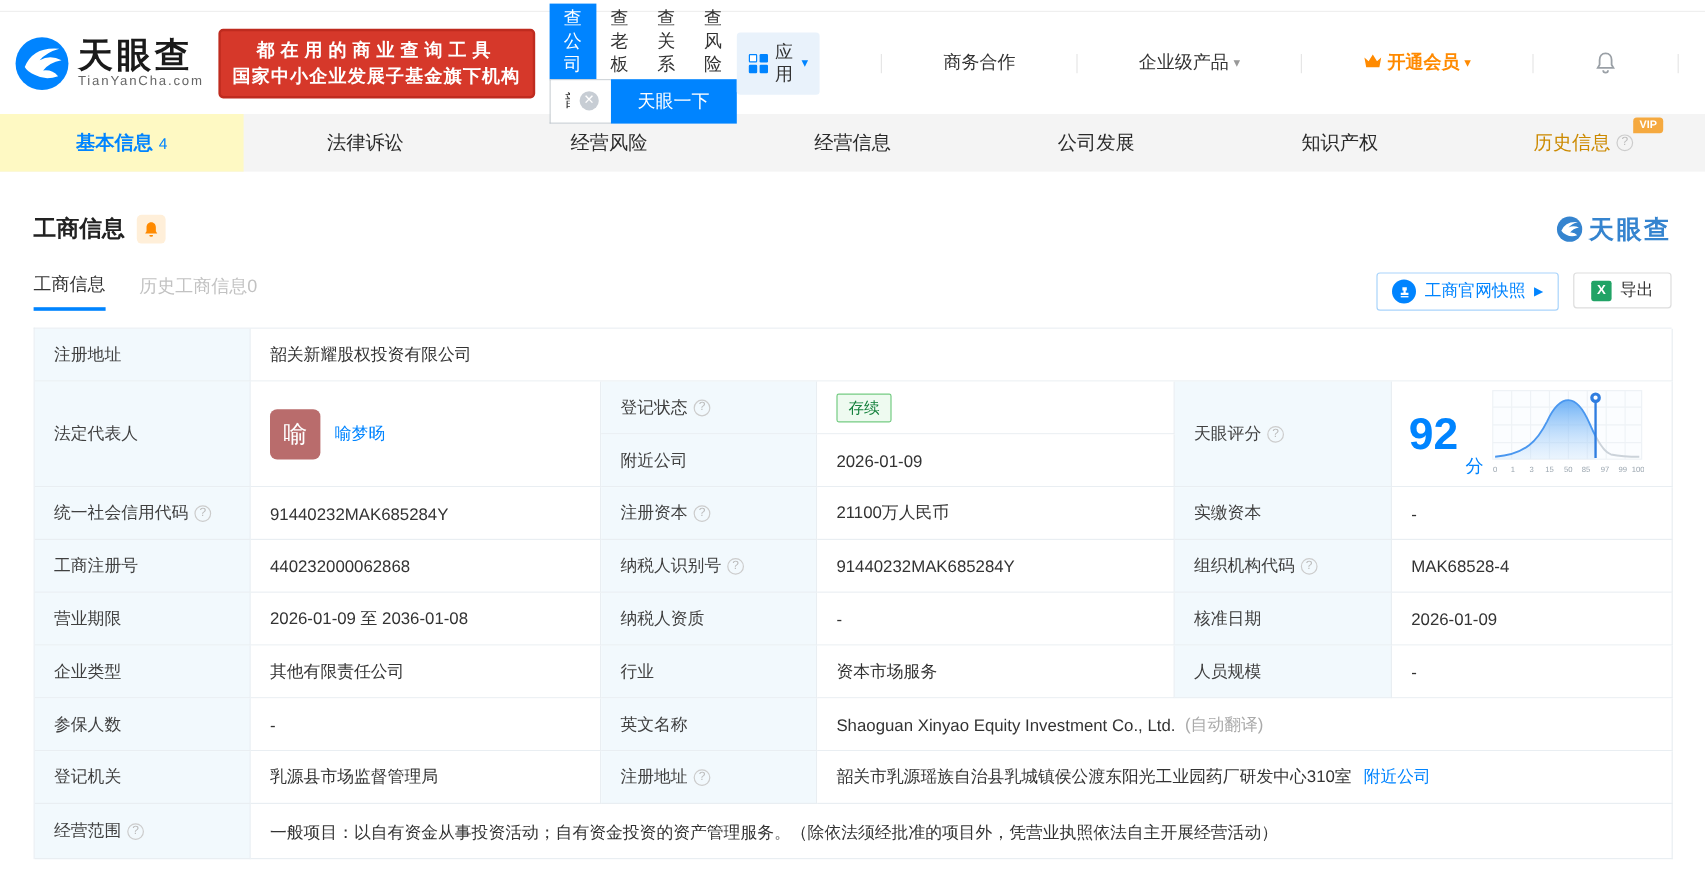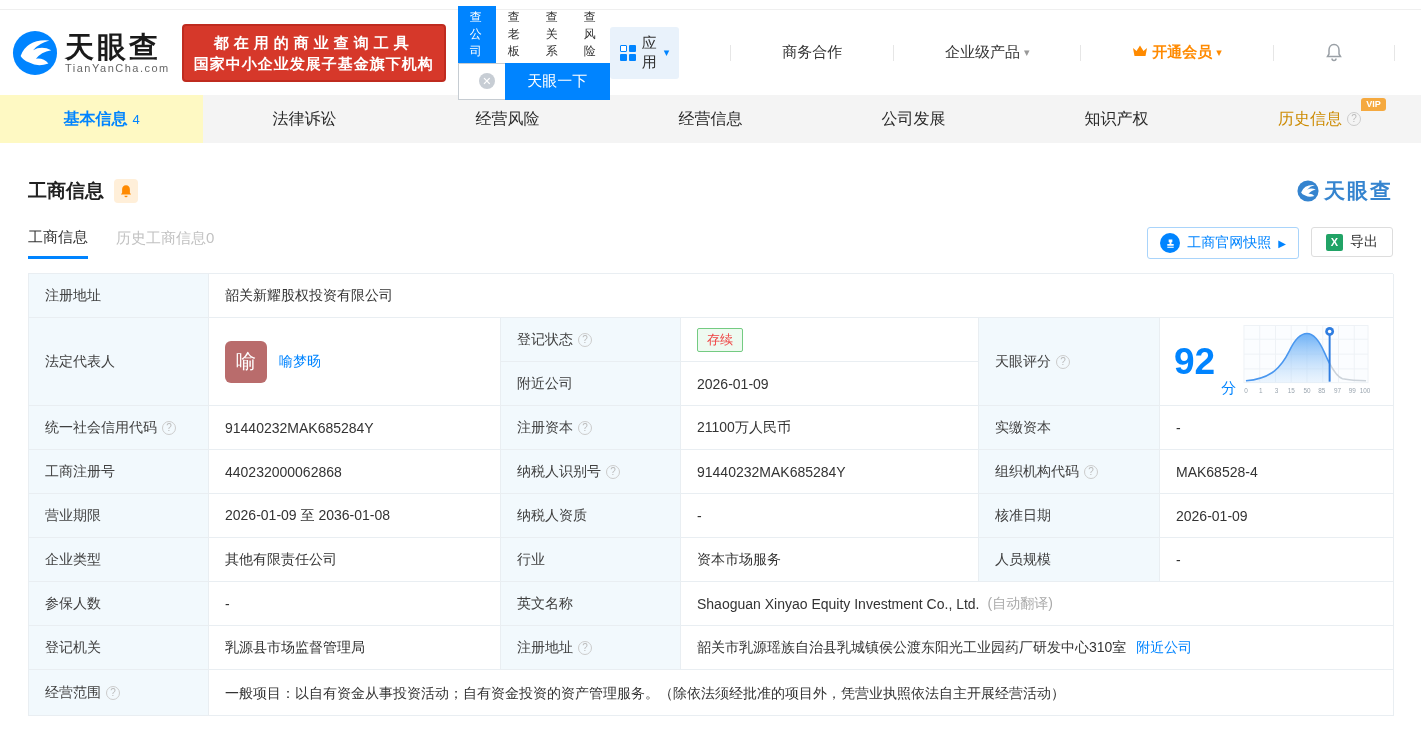--- a/index.html
+++ b/index.html
@@ -13,21 +13,21 @@
   .logo-mark { width:46px; height:46px; flex:0 0 auto; }
   .logo-txt { margin-left:7px; }
   .logo-brand { font-size:29px; font-weight:bold; color:#1a1a1a; letter-spacing:3px; line-height:30px; }
   .logo-domain { font-size:11px; color:#666; letter-spacing:1.5px; }
   .slogan { margin-left:12px; background:#d6382a; border:2px solid #bf2b1f; border-radius:4px;
     padding:6px 10px; color:#fff; font-weight:bold; text-align:center; }
   .slogan-l1 { font-size:15px; letter-spacing:5px; line-height:21px; white-space:nowrap; }
   .slogan-l2 { font-size:15px; letter-spacing:1px; line-height:21px; white-space:nowrap; }
 
   .search { margin-left:12px; width:458px; }
-  .search-tabs { display:flex; align-items:flex-end; font-size:12px; }
+  .search-tabs { display:flex; align-items:flex-end; font-size:15px; }
   .search-tab { padding:3px 12px; color:#333; cursor:pointer; }
   .search-tab.active { background:#0084ff; color:#fff; }
   .search-row { display:flex; height:37px; }
   .search-box { position:relative; flex:1; border:1px solid #c6ccd2; border-right:none; background:#fff; }
   .search-input { width:100%; height:100%; border:none; outline:none; padding:0 34px 0 12px;
     font-size:14px; color:#333; font-family:inherit; }
   .clear-icon { position:absolute; right:10px; top:50%; transform:translateY(-50%);
     width:16px; height:16px; border-radius:50%; background:#c7cdd4; color:#fff;
     font-size:11px; line-height:16px; text-align:center; cursor:pointer; }
   .search-btn { width:105px; background:#0084ff; color:#fff; border:none; font-size:15px;
@@ -85,21 +85,21 @@
 
   
   .biz-table { margin:14px 28px 0 28px; width:1365px; display:grid;
     grid-template-columns:180px 292px 180px 298px 181px 234px;
     grid-template-rows:44px 44px 44px 44px 44px 44px 44px 44px 44px 46px;
     border-top:1px solid #e9eef2; border-left:1px solid #e9eef2; font-size:14px; }
   .cell { display:flex; align-items:center; padding:0 16px; border-right:1px solid #e9eef2;
     border-bottom:1px solid #e9eef2; background:#fff; overflow:hidden; white-space:nowrap; }
   .lbl { background:#f2f9fd; color:#404040; }
   .badge-live { display:inline-block; padding:2px 9px; border:1px solid #74cb82; background:#eefaf0;
-    color:#ef4444; border-radius:2px; font-size:13px; }
+    color:#15803d; border-radius:2px; font-size:13px; }
   .avatar { width:42px; height:42px; border-radius:6px; background:#b96c6c; color:#fff; font-size:20px;
     display:flex; align-items:center; justify-content:center; flex:0 0 auto; }
   .rep-link { margin-left:12px; color:#0084ff; cursor:pointer; }
   .near-link { color:#0084ff; cursor:pointer; margin-left:10px; }
   .auto-note { color:#aaa; margin-left:8px; }
   .score-cell { gap:6px; padding:0 6px 0 14px;text-align:center; }
   .score-num { font-size:37px; font-weight:bold; color:#0084ff; line-height:1; }
   .score-unit { font-size:15px; color:#0084ff; align-self:flex-end; margin-bottom:7px; }
   .wrap { white-space:normal; line-height:20px; }
 

